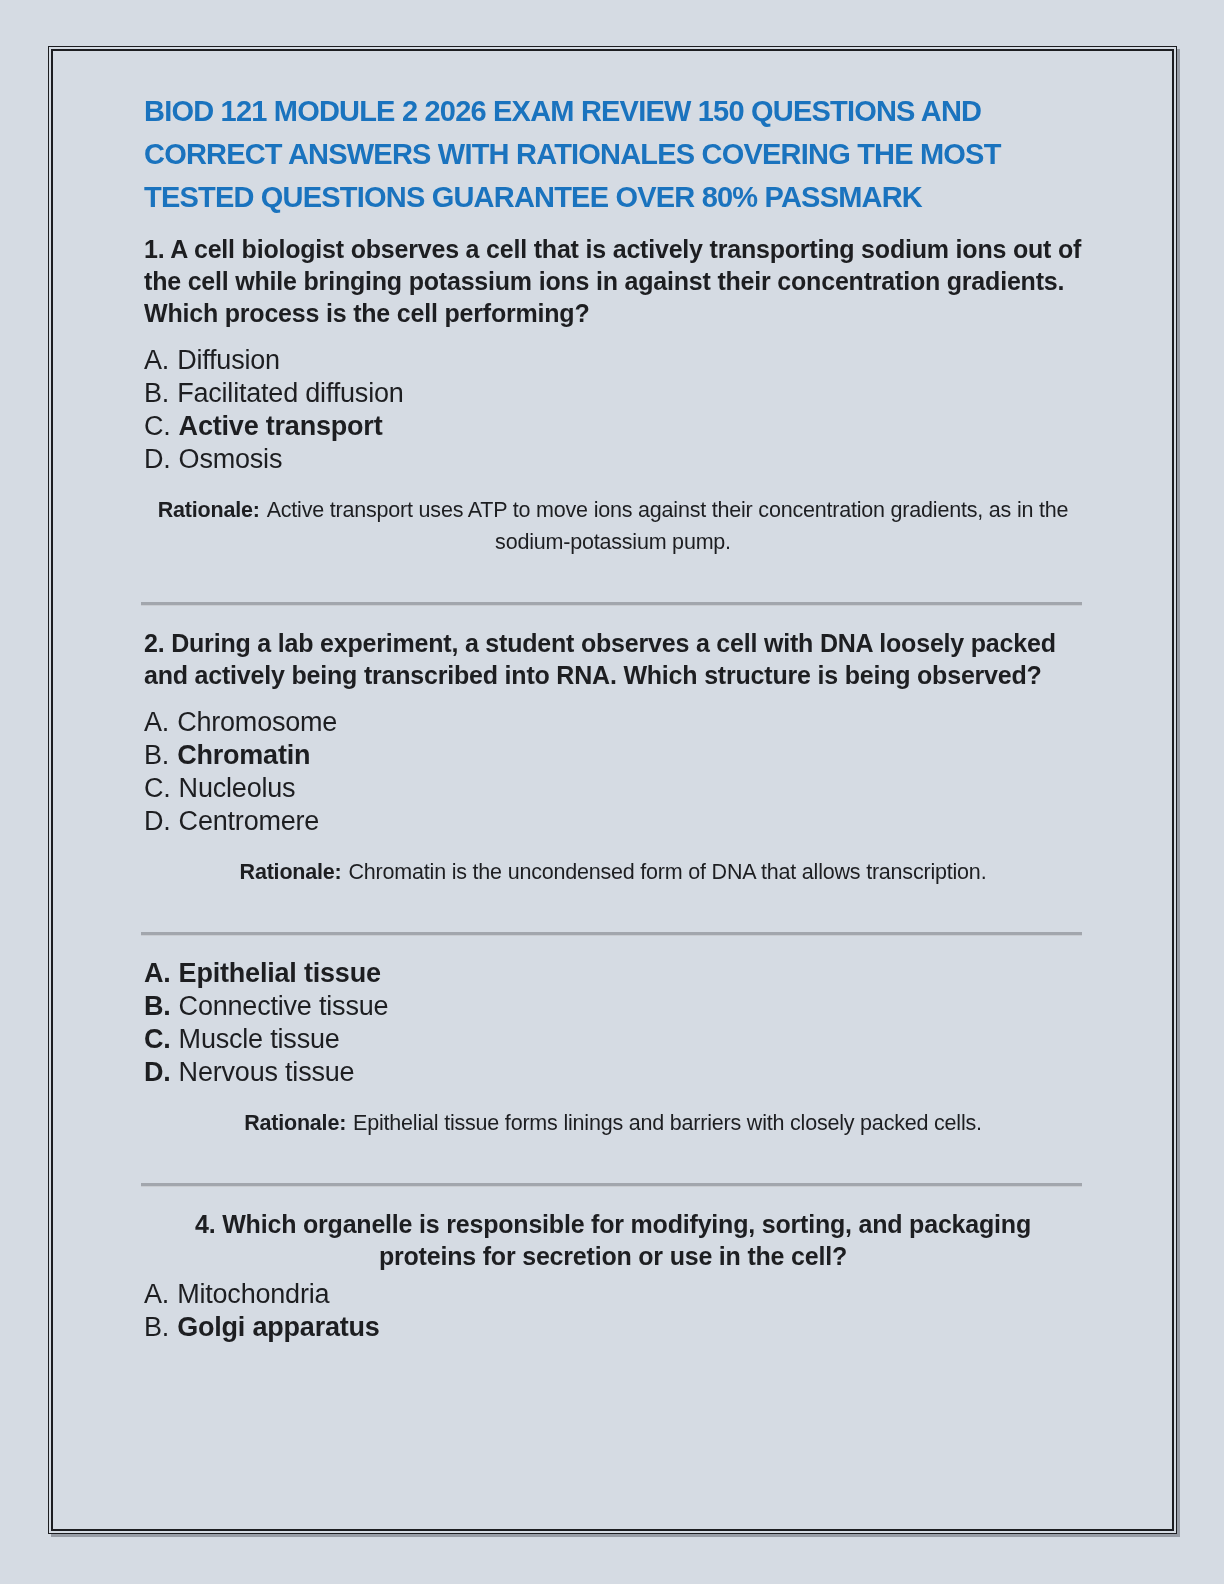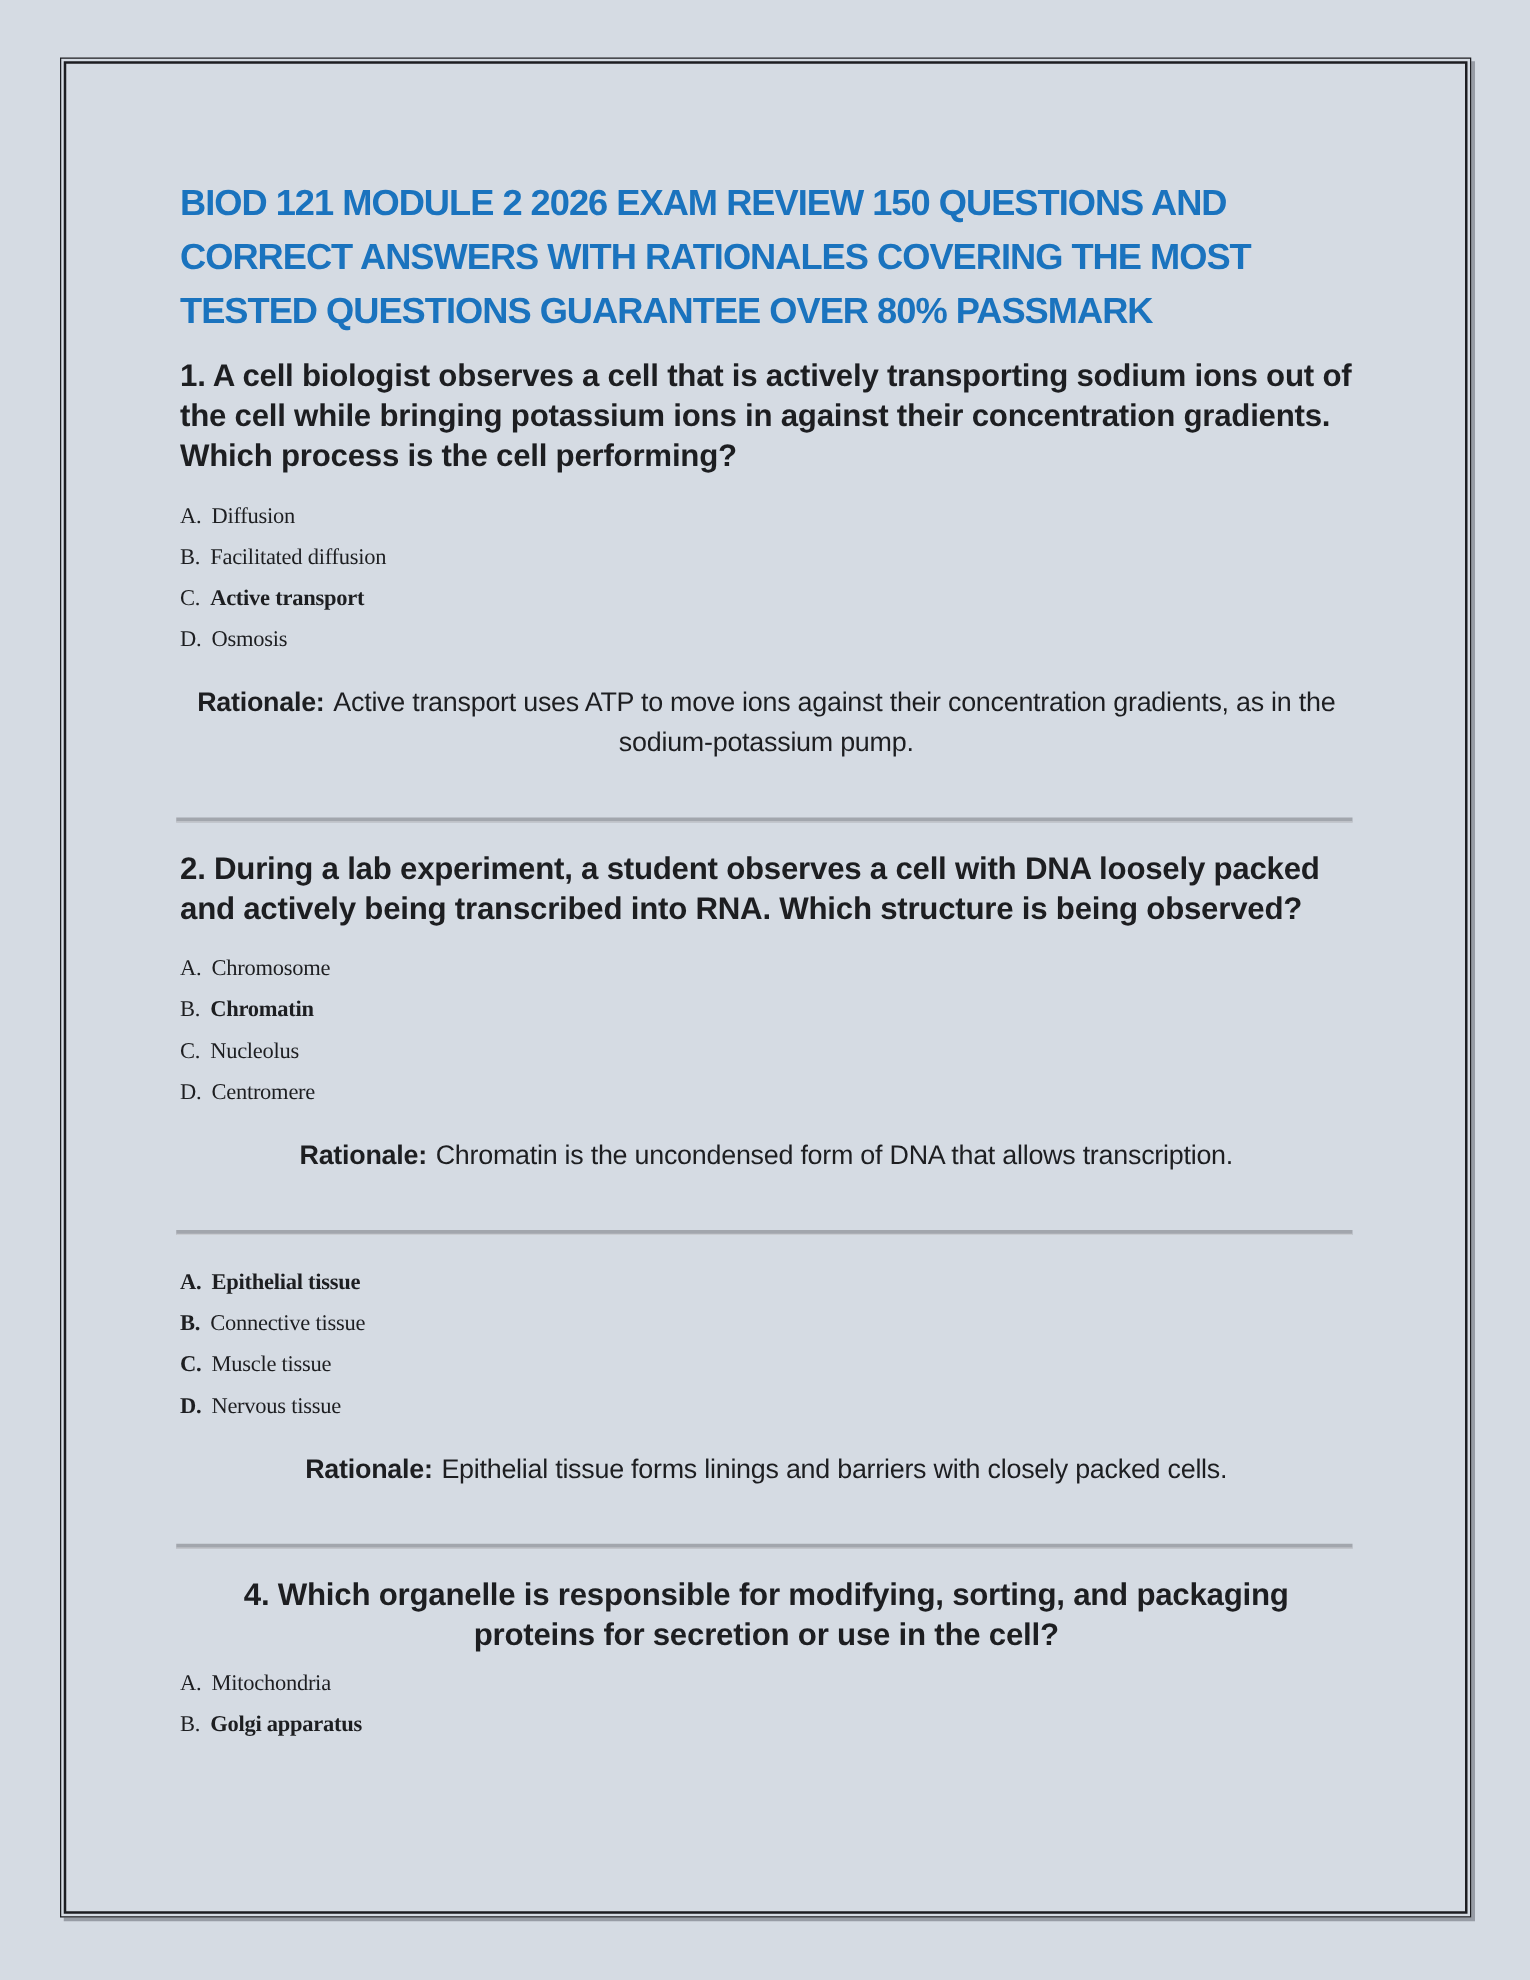--- a/index.html
+++ b/index.html
@@ -16,44 +16,43 @@
     left: 48px; top: 46px;
     width: 1129px; height: 1488px;
     border: 1px solid #1c1d21;
     padding: 2px;
     background: #d5dbe3;
     box-shadow: 3px 3px 0 #979ca5;
   }
   .page-inner {
     width: 100%; height: 100%;
     border: 2px solid #1c1d21;
-    padding: 91px 90px 0 91px;
+    padding: 39px 90px 0 91px;
     overflow: hidden;
   }
   .doc-title {
     color: #1a73be;
     font-weight: bold;
     font-size: 29px;
     line-height: 43px;
     letter-spacing: -0.8px;
     margin-bottom: 14px;
   }
   .q-text {
     font-weight: bold;
     font-size: 25px;
     line-height: 32px;
     letter-spacing: -0.2px;
     margin-bottom: 15px;
   }
   .options { margin-bottom: 18px; }
   .option {
-    font-size: 18px;
+    font-size: 27px;
     line-height: 33px;
     letter-spacing: -0.2px;
-    font-family: Liberation Serif, serif;
   }
   .opt-letter { margin-right: 8px; }
   .b { font-weight: bold; }
   .rationale {
     font-size: 21.5px;
     line-height: 32px;
     letter-spacing: -0.2px;
     margin-bottom: 44px;
     text-align: center;
   }

